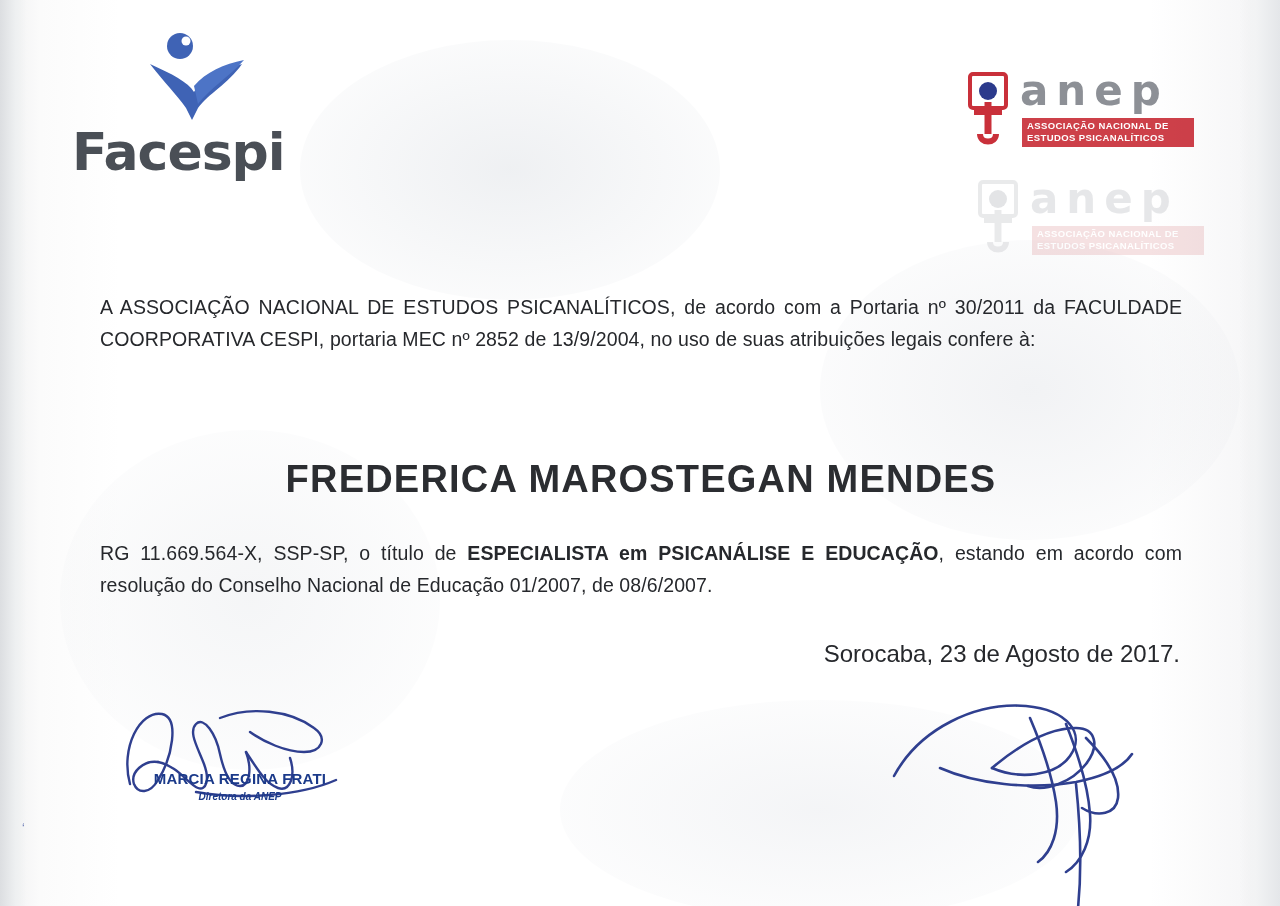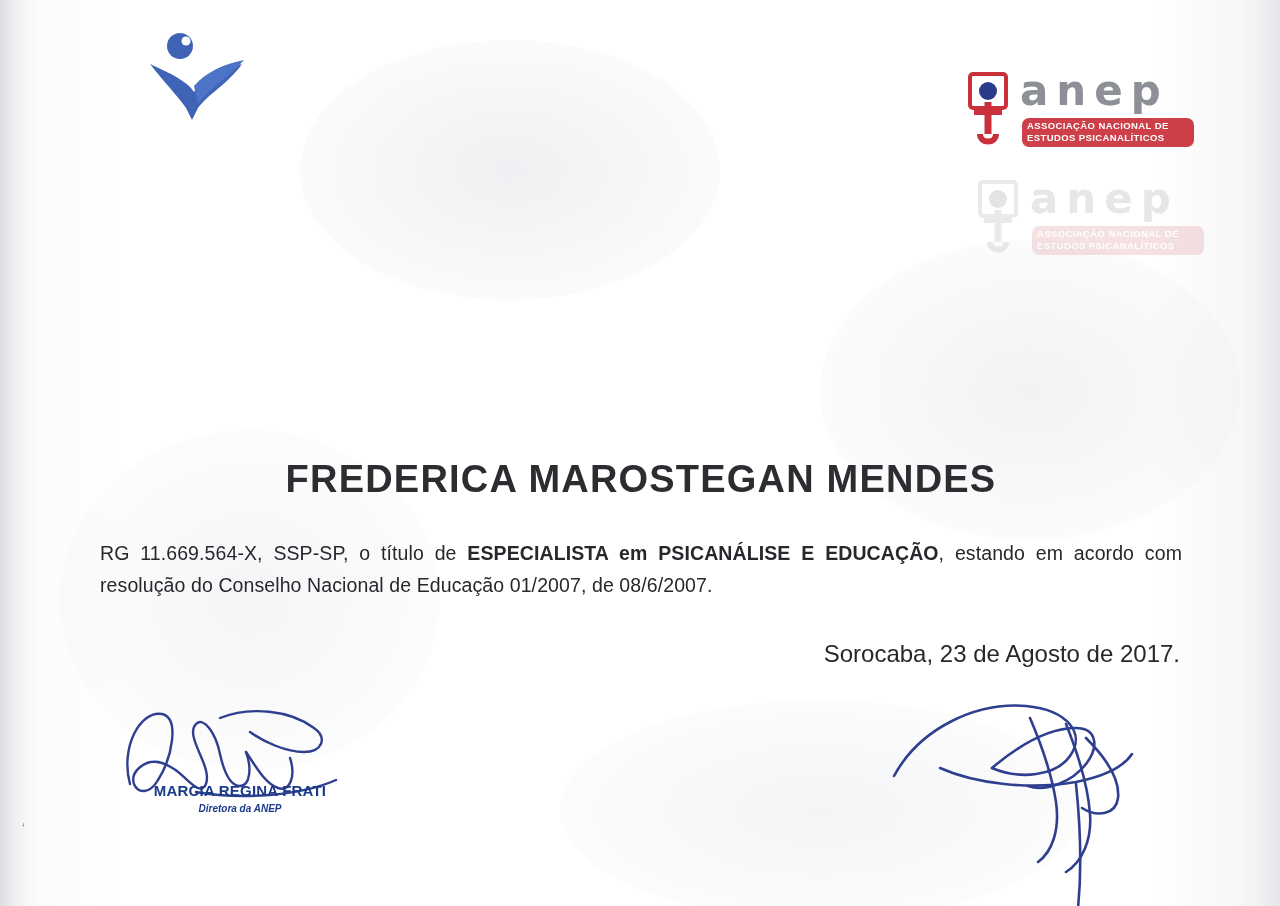--- a/index.html
+++ b/index.html
@@ -73,21 +73,20 @@
   }
   .anep-sub {
     position: absolute; left: 60px; top: 48px; width: 172px;
     background: #c9303a;
     color: #ffffff;
     font-size: 9.5px; font-weight: bold; line-height: 1.25;
     letter-spacing: 0.4px;
     padding: 2px 4px 3px 5px;
     text-align: left;
     opacity: 0.92;
-    border-radius: 7px;
   }
   .anep-ghost {
     position: absolute; left: 972px; top: 178px; width: 230px; height: 80px;
     opacity: 0.28;
   }
   .anep-ghost .anep-word { color: #a8abb1; filter: blur(0.4px); }
   .anep-ghost .anep-sub { background: #d98b90; filter: blur(0.6px); }
 
   
   .anep-mark { position: absolute; left: 0; top: 2px; width: 54px; height: 78px; }
@@ -112,21 +111,21 @@
     letter-spacing: 1.2px;
     margin-top: 28px;
   }
 
   .place-date {
     position: absolute; right: 100px; top: 640px;
     font-size: 24px; color: #26282c;
   }
 
   
-  .sig-block { position: absolute; text-align: center; margin-top: 12px; }
+  .sig-block { position: absolute; text-align: center; }
   .sig-left  { left: 90px;  top: 770px; width: 300px; }
   .sig-right { left: 840px; top: 770px; width: 340px; }
   .sig-name {
     font-size: 15px; font-weight: bold; color: #1b3a8a;
     letter-spacing: 0.2px;
   }
   .sig-role {
     font-size: 10px; font-weight: bold; color: #1b3a8a; margin-top: 4px; font-style: italic;
   }
   .scribble { position: absolute; pointer-events: none; }
@@ -152,20 +151,21 @@
 
   <div class="header">
 
     <div class="facespi-logo">
       <svg class="facespi-mark" viewBox="0 0 110 95">
         <circle cx="38" cy="16" r="13" fill="#3f63b5"></circle>
         <circle cx="44" cy="11" r="4.5" fill="#ffffff"></circle>
         <path d="M8 34 C30 44 46 52 52 62 C58 50 74 42 100 34 C86 54 66 64 56 78 L50 90 L44 78 C34 64 22 52 8 34 Z" fill="#3f63b5"></path>
         <path d="M52 56 C64 42 82 34 102 30 C86 48 68 58 56 74 Z" fill="#4d74c6"></path>
       </svg>
+      <div class="facespi-word">Facespi</div>
     </div>
 
     <div class="cert-title">
     </div>
 
     <div class="anep-logo">
       <svg class="anep-mark" viewBox="0 0 54 78">
         <rect x="8" y="2" width="36" height="34" rx="3" fill="none" stroke="#c9303a" stroke-width="4"></rect>
         <circle cx="26" cy="19" r="9" fill="#2b3a8c"></circle>
         <path d="M26 30 L26 62" stroke="#c9303a" stroke-width="7" fill="none"></path>
@@ -188,20 +188,21 @@
         <path d="M18 62 C18 72 34 72 34 62" stroke="#b4b6bb" stroke-width="6" fill="none"></path>
       </svg>
       <div class="anep-word">anep</div>
       <div class="anep-sub">
         <span>ASSOCIAÇÃO NACIONAL DE</span><br>
         <span>ESTUDOS PSICANALÍTICOS</span>
       </div>
     </div>
   </div>
 
+  <div class="body-text">A ASSOCIAÇÃO NACIONAL DE ESTUDOS PSICANALÍTICOS, de acordo com a Portaria nº 30/2011 da FACULDADE COORPORATIVA CESPI, portaria MEC nº 2852 de 13/9/2004, no uso de suas atribuições legais confere à:</div>
 
   <div class="recipient">FREDERICA MAROSTEGAN MENDES</div>
 
   <div class="body-text second">
     <span>RG 11.669.564-X, SSP-SP, o título de </span><b>ESPECIALISTA em PSICANÁLISE E EDUCAÇÃO</b><span>, estando em acordo com resolução do Conselho Nacional de Educação 01/2007, de 08/6/2007.</span>
   </div>
 
   <div class="place-date">Sorocaba, 23 de Agosto de 2017.</div>
 
   <svg class="scribble scribble-left" viewBox="0 0 300 120">

